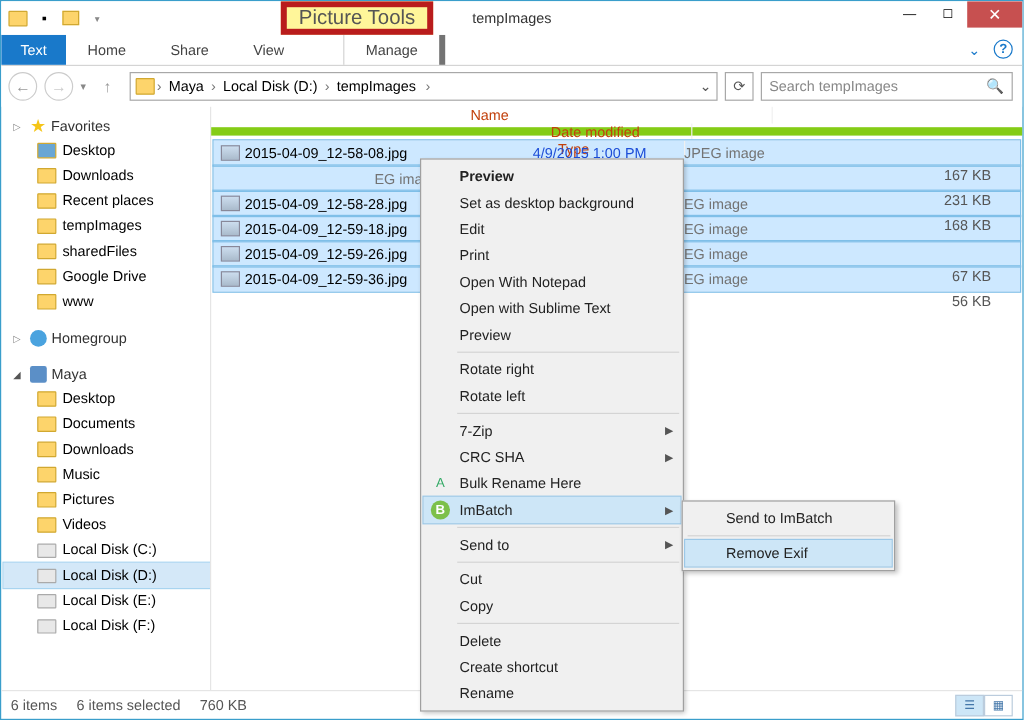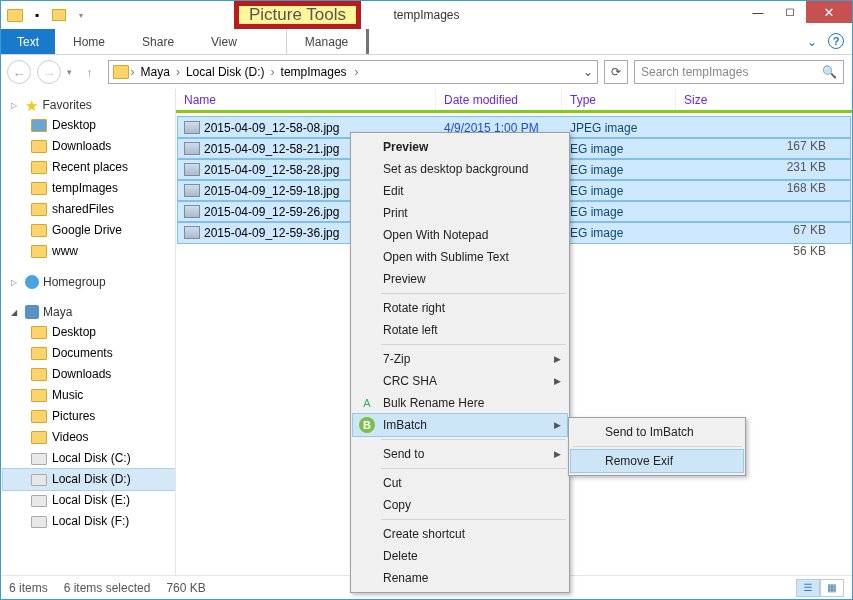--- a/index.html
+++ b/index.html
@@ -16,21 +16,21 @@
 .titlebar .winbtns .close:before{content:"✕";}
 .titlebar .winbtns .min:before{content:"—";}
 .titlebar .winbtns .max { font-size:10px;}
 .titlebar .winbtns .max:before{content:"☐";}
 .tab-contextual { position:absolute; left:233px; top:0; height:28px; background:#fff69a; border:5px solid #b91c1c; padding:0 10px; display:flex; align-items:center; font-size:17px; color:#555;text-align:center;}
 
 
 .ribbon { height: 26px; background: #fff; border-bottom: 1px solid #d4d4d4; display:flex; align-items:stretch; }
 .ribbon .file-tab { background:#1979ca; color:#fff; padding: 0 16px; display:flex; align-items:center; font-size:12px;}
 .ribbon .tab { padding: 0 18px; display:flex; align-items:center; font-size:12px; color:#444; border-right:1px solid transparent;}
-.ribbon .tab.manage { border-left:1px solid #d4d4d4; border-right:3px solid #737373;}
+.ribbon .tab.manage { border-left:1px solid #d4d4d4; border-right:5px solid #737373;}
 .ribbon .spacer { flex:1; }
 .ribbon .chev, .ribbon .help { width:24px; display:flex; align-items:center; justify-content:center; color:#1979ca;}
 .ribbon .help { color:#1979ca; font-weight:bold; border:1px solid #1979ca; border-radius:50%; width:16px; height:16px; font-size:11px; margin:4px 8px 0 4px; display:flex;align-items:center;justify-content:center;}
 
 
 .addrrow { height: 34px; display:flex; align-items:center; padding:4px 8px 4px 6px; gap:6px; background:#fff;}
 .navbtn { width:24px; height:24px; border:1px solid #ccc; border-radius:50%; display:flex; align-items:center; justify-content:center; color:#999; font-size:13px;}
 .addrbar { flex:1; height:24px; border:1px solid #a8a8a8; display:flex; align-items:center; padding-left:4px; }
 .addrbar .crumb { padding: 0 4px; display:flex; align-items:center; gap:4px;}
 .addrbar .sep:after { content:"›"; color:#777; padding:0 2px;}
@@ -53,29 +53,29 @@
 .navpane .item { display:flex; align-items:center; gap:5px; padding:1px 0 1px 28px;}
 .navpane .item.sel { background:#d4e8f8; outline:1px solid #a8d4f0;}
 .navpane .fic { width:16px; height:13px; background:#fdd46b; border:1px solid #d1a830; border-radius:1px; flex-shrink:0;}
 .navpane .dic { width:16px; height:12px; background:#e8e8e8; border:1px solid #aaa; border-radius:1px; flex-shrink:0;}
 .navpane .star { color:#f5c518; font-size:15px;}
 .navpane .pc { width:14px;height:14px; background:#5b8fc7; border-radius:2px;}
 .navpane .hg { width:14px;height:14px; background:#4aa3df; border-radius:50%;}
 
 
 .filelist { flex:1; position:relative; }
-.cols { display:flex; height:24px; border-bottom:3px solid #84cc16; color:#6d28d9; font-size:12px; align-items:center;}
+.cols { display:flex; height:24px; border-bottom:7px solid #84cc16; color:#c2410c; font-size:12px; align-items:center;flex-direction:column;}
 .cols > div { padding-left:8px; border-right:1px solid #f0f0f0; height:100%; display:flex; align-items:center;}
 .col-name{width:260px;} .col-date{width:126px;} .col-type{width:114px;} .col-size{flex:1; padding-right:20px;}
 .rows { padding-top:4px;}
 .row { display:flex; height:21px; align-items:center; margin:0 2px;}
 .row.sel { background:#cde8ff; outline:1px solid #7fbfe8;}
 .row .c-name{width:258px; display:flex; align-items:center; gap:4px; padding-left:6px;}
 .row .c-date{width:126px; padding-left:8px; color:#1d4ed8;}
-.row .c-type{width:114px; padding-left:8px; color:#0c4a6e;}
+.row .c-type{width:114px; padding-left:8px; color:#737373;}
 .row .c-size{flex:1; text-align:right; padding-right:24px; color:#555;margin-top:36px;}
 .row .thumb { width:16px; height:13px; background:linear-gradient(#cde,#abc); border:1px solid #889;}
 
 
 .ctxmenu { position:absolute; background:#f0f0f0; border:1px solid #a0a0a0; box-shadow:2px 2px 4px rgba(0,0,0,.25); padding:3px 2px; }
 .ctxmenu.main { left:349px; top:131px; width:220px; }
 .ctxmenu .mi { height:22px; display:flex; align-items:center; padding-left:30px; padding-right:20px; position:relative; color:#222;}
 .ctxmenu .mi.hi { background:#cde6f7; outline:1px solid #9bc8e8;}
 .ctxmenu .sep { height:1px; background:#d4d4d4; margin:3px 1px 3px 28px;}
 .ctxmenu .mi .arr { position:absolute; right:6px; font-size:9px; color:#555;}
@@ -257,24 +257,20 @@
         <div class="row sel">
           <div class="c-name">
             <span class="thumb"></span>
             <span>2015-04-09_12-58-08.jpg</span>
           </div>
           <div class="c-date">4/9/2015 1:00 PM</div>
           <div class="c-type">JPEG image</div>
           <div class="c-size">167 KB</div>
         </div>
         <div class="row sel">
-          <div class="c-name">
-            <span class="thumb"></span>
-            <span>2015-04-09_12-58-21.jpg</span>
-          </div>
           <div class="c-date"></div>
           <div class="c-type">EG image</div>
           <div class="c-size">231 KB</div>
         </div>
         <div class="row sel">
           <div class="c-name">
             <span class="thumb"></span>
             <span>2015-04-09_12-58-28.jpg</span>
           </div>
           <div class="c-date"></div>
@@ -344,22 +340,22 @@
     </div>
   <div class="sep"></div>
   <div class="mi">
       <span>Send to</span>
       <span class="arr"></span>
     </div>
   <div class="sep"></div>
   <div class="mi">Cut</div>
   <div class="mi">Copy</div>
   <div class="sep"></div>
+  <div class="mi">Delete</div>
   <div class="mi">Create shortcut</div>
-  <div class="mi">Delete</div>
   <div class="mi">Rename</div>
 </div>
 
 <div class="ctxmenu sub">
   <div class="mi">Send to ImBatch</div>
   <div class="sep" style="margin-left:2px;"></div>
   <div class="mi hi">Remove Exif</div>
 </div>
 
 <div class="statusbar">

